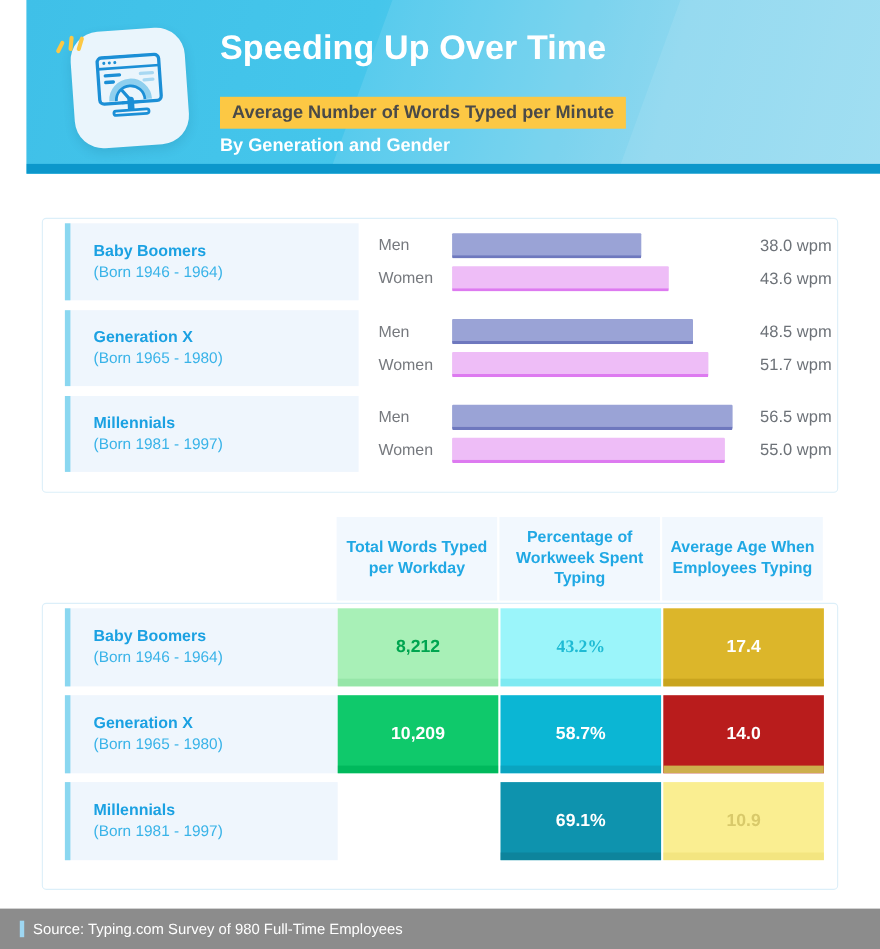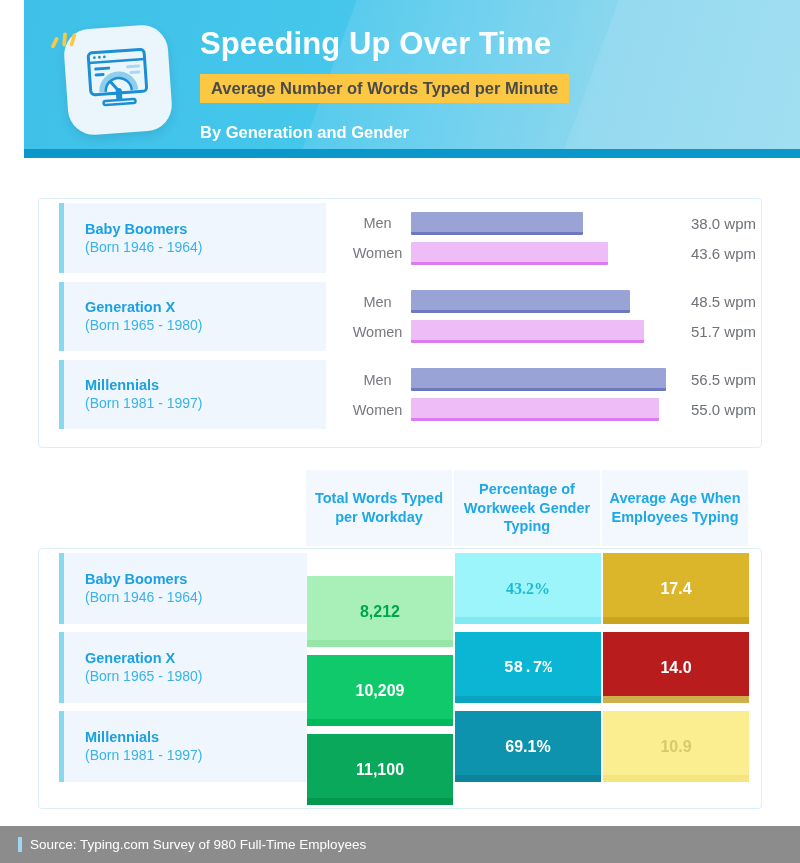--- a/index.html
+++ b/index.html
@@ -72,21 +72,21 @@
   .header-title {
     position: absolute;
     left: 176px; top: 26px;
     font-size: 31px;
     font-weight: bold;
     color: #ffffff;
     letter-spacing: 0.1px;
   }
   .header-subtitle-bar {
     position: absolute;
-    left: 176px; top: 74px;
+    left: 176px; top: 88px;
     height: 29px;
     background: #FCC844;
     display: flex;
     align-items: center;
     padding: 0 11px;
     justify-content: center;
   }
   .header-subtitle-bar span {
     font-size: 16.5px;
     font-weight: bold;
@@ -153,21 +153,20 @@
     display: flex;
     flex-direction: column;
     justify-content: center;
     gap: 7px;
     padding-left: 18px;
   }
   .bar-line {
     display: flex;
     align-items: center;
     height: 23px;
-    text-align: center;
   }
   .bar-label {
     width: 67px;
     font-size: 14.5px;
     color: #76797E;
   }
   .bar-track {
     position: relative;
     width: 262px;
     height: 23px;
@@ -257,21 +256,21 @@
     font-weight: bold;
     position: relative;
     z-index: 2;
   }
   .data-cell .cell-foot {
     position: absolute;
     left: 0; right: 0; bottom: 0;
     height: 7px;
     z-index: 1;
   }
-  .dc-0 { left: 0px; margin-top: 23px; }
+  .dc-0 { left: 0px; }
   .dc-1 { left: 148px; }
   .dc-2 { left: 296px; }
 
   
   .footer {
     position: absolute;
     left: 0; top: 826px;
     width: 800px; height: 37px;
     background: #8C8C8C;
     display: flex;
@@ -404,21 +403,21 @@
     </div>
   </div>
 
 </div>
 
 <div class="table-headers">
   <div class="th-cell th-0">
     <span>Total Words Typed per Workday</span>
   </div>
   <div class="th-cell th-1">
-    <span>Percentage of Workweek Gender Typing</span>
+    <span>Percentage of Workweek Spent Typing</span>
   </div>
   <div class="th-cell th-2">
     <span>Average Age When Employees Typing</span>
   </div>
 </div>
 
 <div class="data-card">
 
   <div class="data-row">
     <div class="gen-panel">
@@ -445,40 +444,36 @@
     <div class="gen-panel">
       <div class="gen-name">Generation X</div>
       <div class="gen-born">(Born 1965 - 1980)</div>
     </div>
     <div class="cells">
       <div class="data-cell dc-0" style="background: rgb(15, 201, 107); text-align: right;">
         <div class="cell-val" style="color: rgb(255, 255, 255);">10,209</div>
         <div class="cell-foot" style="background: rgb(0, 185, 92);"></div>
       </div>
       <div class="data-cell dc-1" style="background: rgb(11, 182, 212);">
-        <div class="cell-val" style="color: rgb(255, 255, 255); font-family: Liberation Mono, monospace;">58.7%</div>
+        <div class="cell-val" style="color: rgb(255, 255, 255);">58.7%</div>
         <div class="cell-foot" style="background: rgb(10, 164, 192);"></div>
       </div>
       <div class="data-cell dc-2" style="background: #b91c1c;">
         <div class="cell-val" style="color: rgb(255, 255, 255);">14.0</div>
         <div class="cell-foot" style="background: rgb(205, 175, 77);"></div>
       </div>
     </div>
   </div>
 
   <div class="data-row">
     <div class="gen-panel">
       <div class="gen-name">Millennials</div>
       <div class="gen-born">(Born 1981 - 1997)</div>
     </div>
     <div class="cells">
-      <div class="data-cell dc-0" style="background: rgb(9, 168, 90);">
-        <div class="cell-val" style="color: rgb(255, 255, 255);">11,100</div>
-        <div class="cell-foot" style="background: rgb(2, 153, 78);"></div>
-      </div>
       <div class="data-cell dc-1" style="background: rgb(14, 147, 174); text-align: center;">
         <div class="cell-val" style="color: rgb(255, 255, 255);">69.1%</div>
         <div class="cell-foot" style="background: rgb(13, 132, 156);"></div>
       </div>
       <div class="data-cell dc-2" style="background: rgb(250, 238, 145);">
         <div class="cell-val" style="color: rgb(216, 201, 106);">10.9</div>
         <div class="cell-foot" style="background: rgb(243, 229, 128);"></div>
       </div>
     </div>
   </div>

